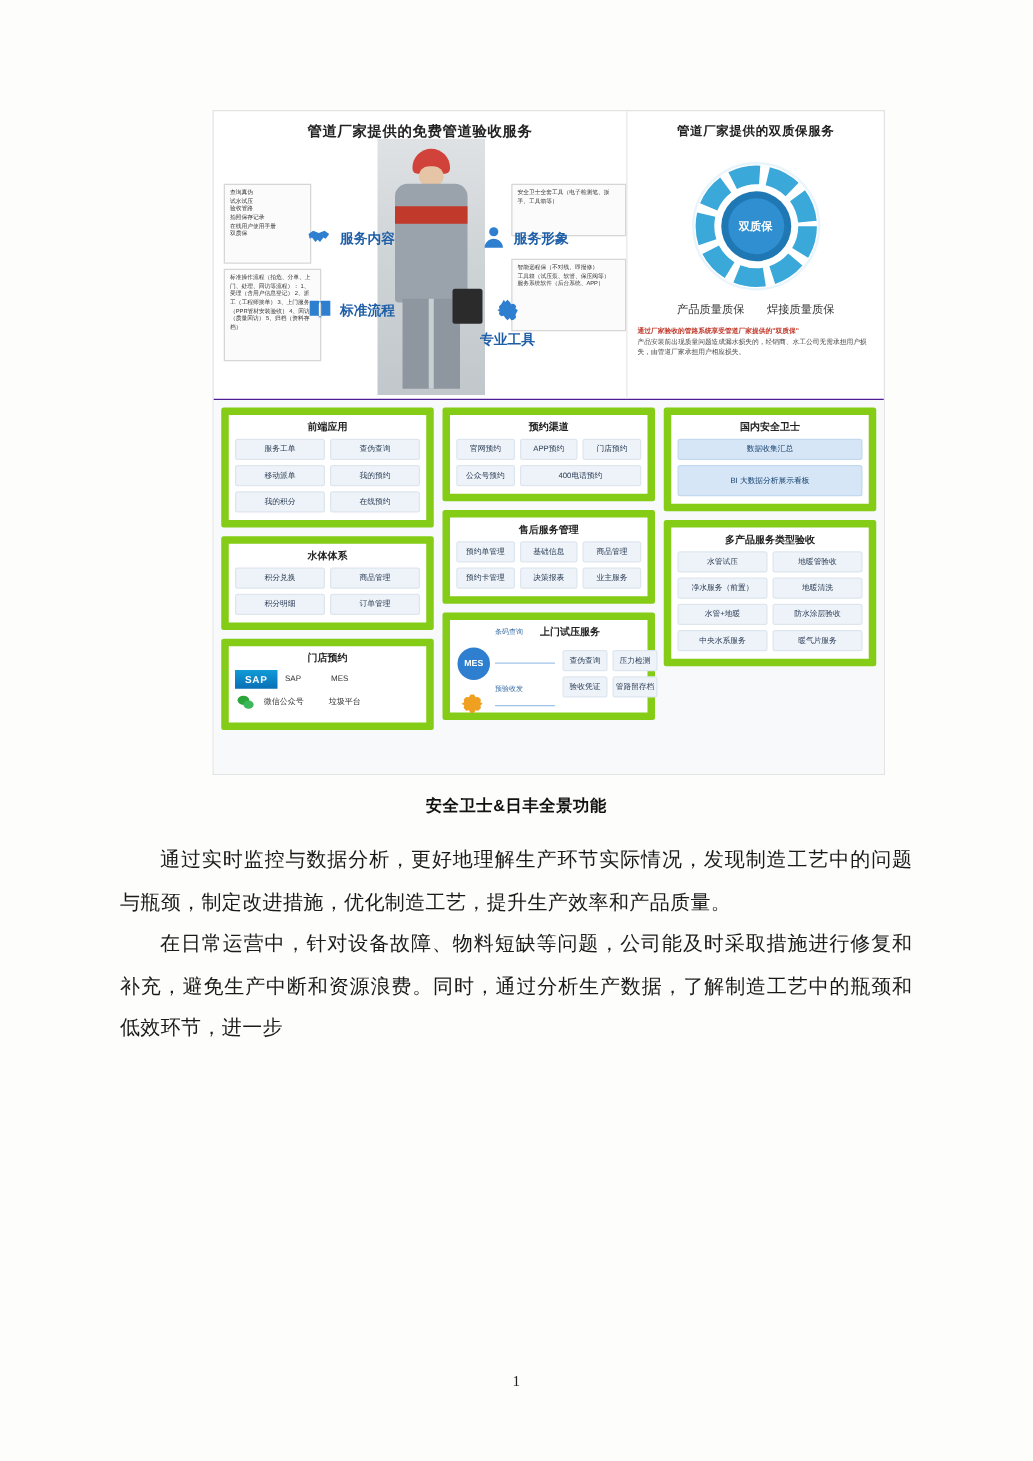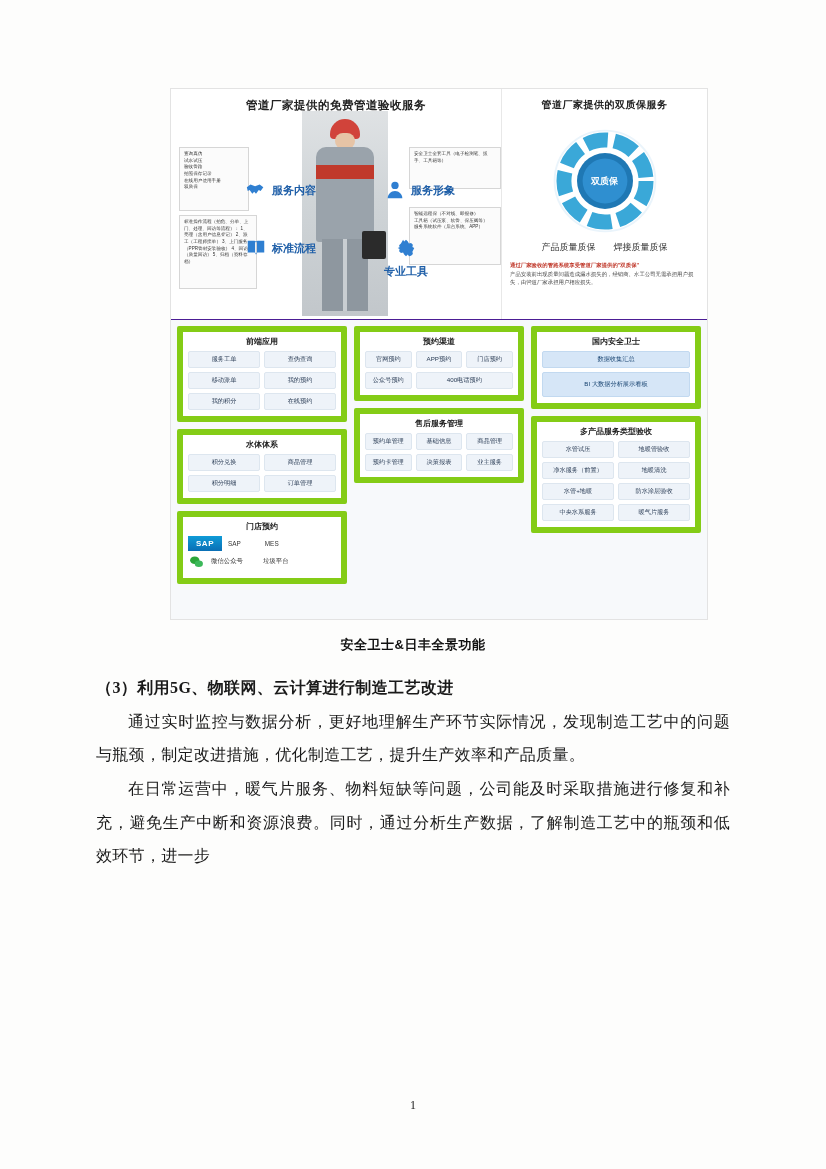--- a/index.html
+++ b/index.html
@@ -525,20 +525,42 @@
             <div class="chips" style="grid-template-columns:1fr 1fr 1fr">
               <div class="chip">预约单管理</div>
               <div class="chip">基础信息</div>
               <div class="chip">商品管理</div>
               <div class="chip">预约卡管理</div>
               <div class="chip">决策报表</div>
               <div class="chip">业主服务</div>
             </div>
           </div>
 
+          <div class="arch-card flow-card">
+            <div class="hd" style="margin-left:34px">上门试压服务</div>
+
+            <div class="mes-hub">MES</div>
+            <div class="gear-hub">
+              <svg viewBox="0 0 24 24" width="22" height="22" fill="currentColor">
+                  <path d="M12 7a5 5 0 100 10 5 5 0 000-10zm10 5l-2-1.4.4-2.4-2.2-2.2-2.4.4L14.4 4h-3L10 6.4l-2.4-.4L5.4 8.2l.4 2.4L3.4 12l2.4 1.4-.4 2.4 2.2 2.2 2.4-.4L11.4 20h3l1.4-2.4 2.4.4 2.2-2.2-.4-2.4z"></path>
+                </svg>
+            </div>
+
+            <div class="flow-lbl" style="left:36px; top:6px;">条码查询</div>
+            <div class="flow-line" style="left:36px; top:34px; width:48px;"></div>
+            <div class="flow-lbl" style="left:36px; top:52px;">预验收发</div>
+            <div class="flow-line" style="left:36px; top:68px; width:48px;"></div>
+
+            <div style="position:absolute;left:90px;top:24px;display:grid;grid-template-columns:1fr 1fr;gap:4px;width:76px;">
+              <div class="chip">查伪查询</div>
+              <div class="chip">压力检测</div>
+              <div class="chip">验收凭证</div>
+              <div class="chip">管路留存档</div>
+            </div>
+          </div>
         </div>
 
         <div class="arch-col">
           <div class="arch-card">
             <div class="hd">国内安全卫士</div>
             <div class="chips one">
               <div class="chip blue">数据收集汇总</div>
               <div class="chip blue tall">BI 大数据分析展示看板</div>
             </div>
           </div>
@@ -558,19 +580,18 @@
           </div>
         </div>
 
       </div>
     </div>
   </div>
 
   <div class="fig-caption">安全卫士&amp;日丰全景功能</div>
 
   <div class="doc-body">
-    <div class="heading">（3）利用5G、物联网、云计算进行制造工艺改进</div>
     <p class="para">通过实时监控与数据分析，更好地理解生产环节实际情况，发现制造工艺中的问题与瓶颈，制定改进措施，优化制造工艺，提升生产效率和产品质量。</p>
-    <p class="para">在日常运营中，暖气片服务、物料短缺等问题，公司能及时采取措施进行修复和补充，避免生产中断和资源浪费。同时，通过分析生产数据，了解制造工艺中的瓶颈和低效环节，进一步</p>
+    <p class="para">在日常运营中，针对设备故障、物料短缺等问题，公司能及时采取措施进行修复和补充，避免生产中断和资源浪费。同时，通过分析生产数据，了解制造工艺中的瓶颈和低效环节，进一步</p>
   </div>
 
   <div class="page-number">1</div>
 </div>
 
 </body></html>

